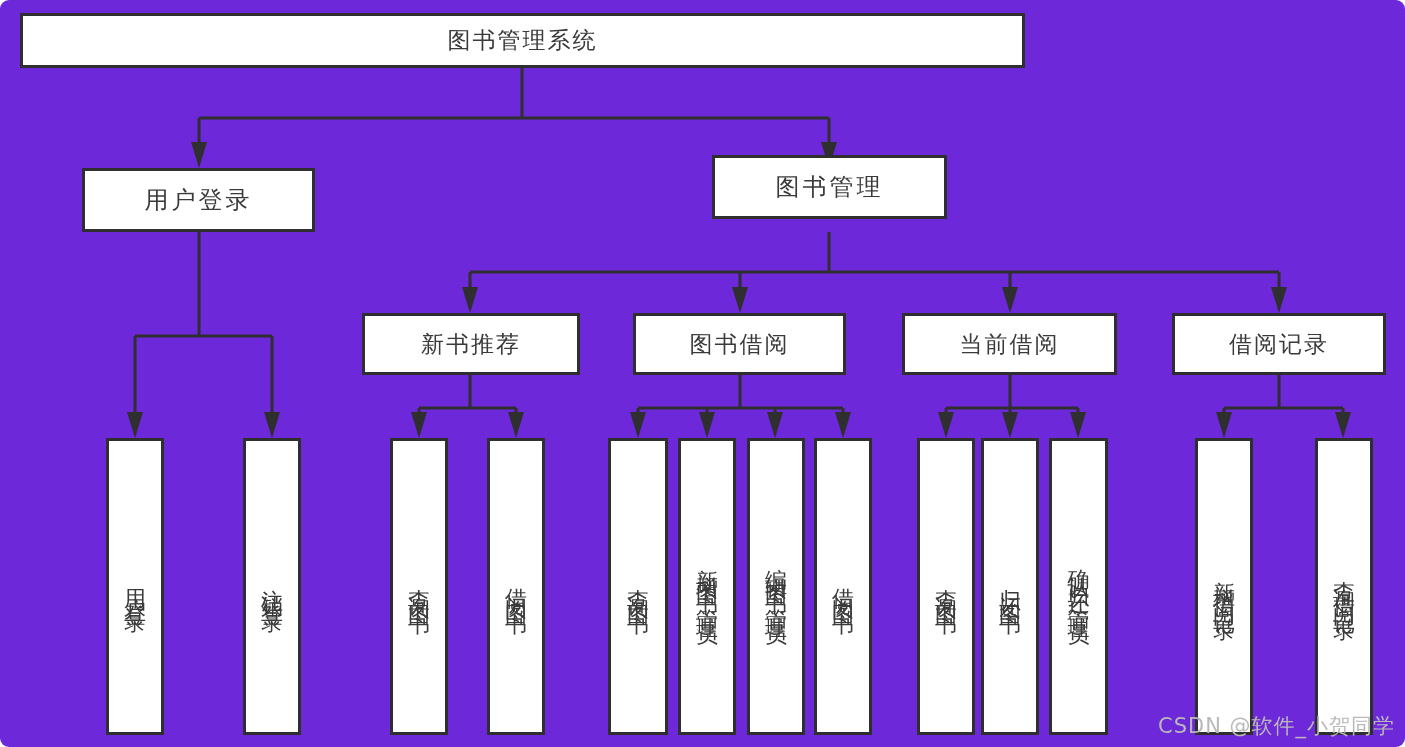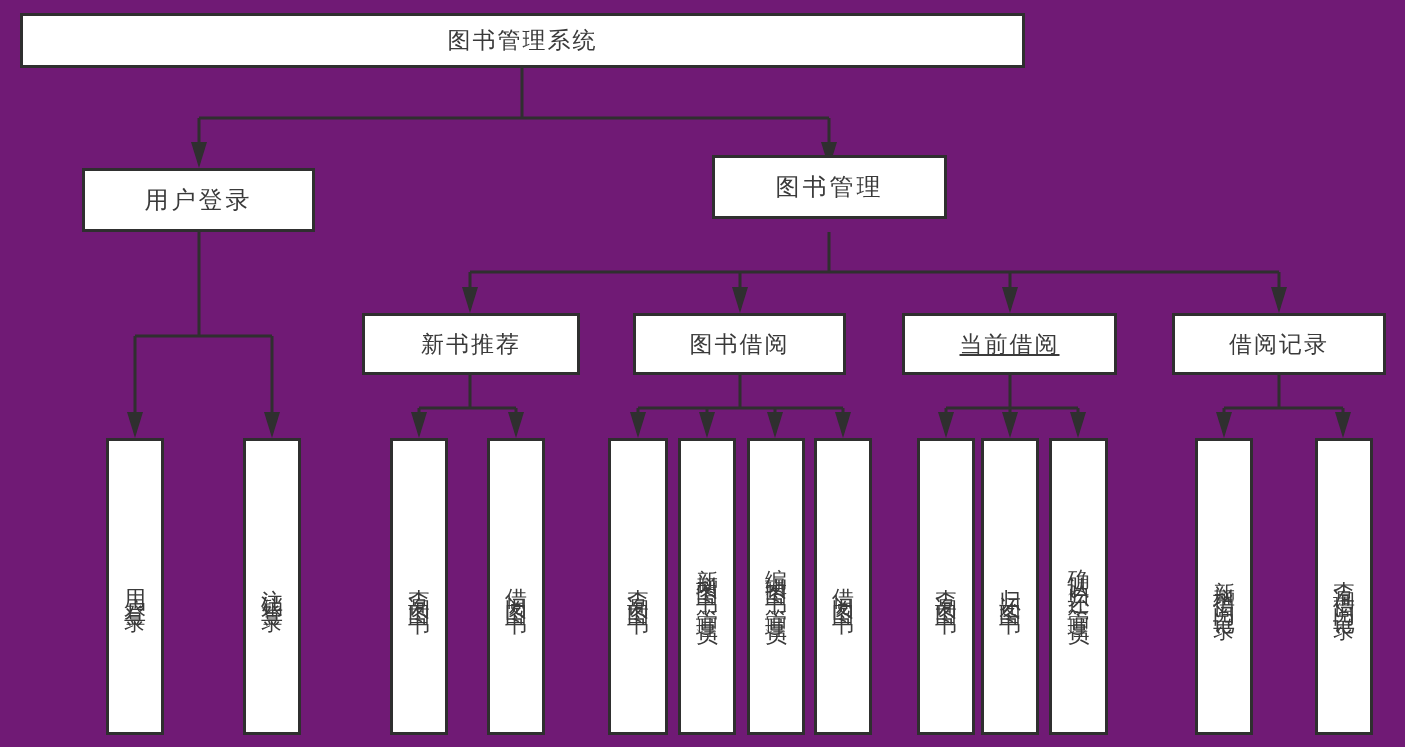--- a/index.html
+++ b/index.html
@@ -1,39 +1,39 @@
 <!DOCTYPE html>
 <html><head>
 <meta charset="utf-8">
 <style>
   * { margin:0; padding:0; box-sizing:border-box; }
   html,body { background:#ffffff; }
   body { font-family:"DejaVu Sans","Liberation Sans",sans-serif; color:#3a3a3a; }
   .canvas{
     position:relative; width:1405px; height:747px;
-    background:#701a75; overflow:hidden;
+    background:#6d28d9; overflow:hidden;border-radius:9px;
   }
   .connectors{ position:absolute; left:0; top:0; }
   .node{
     position:absolute;
     border:3px solid #2f2f2f;
     background:#ffffff;
     display:flex; align-items:center; justify-content:center;
     text-align:center;
   }
   .node .lbl{ color:#3a3a3a; }
   .root-box{ left:20px; top:13px; width:1005px; height:55px; }
   .root-box .lbl{ font-size:23px; letter-spacing:2px; }
   .l2 .lbl{ font-size:24px; letter-spacing:3px; }
   .l3 .lbl{ font-size:23px; letter-spacing:2px; }
   .box-user-login{ left:82px;  top:168px; width:233px; height:64px; }
   .box-book-mgmt { left:712px; top:155px; width:235px; height:64px; }
   .box-l3-0{ left:362px;  top:313px; width:218px; height:62px; }
   .box-l3-1{ left:633px;  top:313px; width:213px; height:62px; }
-  .box-l3-2{ left:902px;  top:313px; width:215px; height:62px;text-decoration:underline; }
+  .box-l3-2{ left:902px;  top:313px; width:215px; height:62px; }
   .box-l3-3{ left:1172px; top:313px; width:214px; height:62px; }
   .leaf{ top:438px; height:297px; width:58px; }
   .leaf .vtext{
     writing-mode:vertical-rl;
     text-orientation:mixed;
     font-size:22px;
     letter-spacing:8px;
     line-height:1.1;
     white-space:nowrap;
   }
@@ -159,14 +159,15 @@
     <span class="lbl vtext">确认归还（管理员）</span>
   </div>
 
   <div class="node leaf leaf-11">
     <span class="lbl vtext">新增借阅记录</span>
   </div>
   <div class="node leaf leaf-12">
     <span class="lbl vtext">查询借阅记录</span>
   </div>
 
+  <div class="watermark">CSDN @软件_小贺同学</div>
 
 </div>
 
 </body></html>

